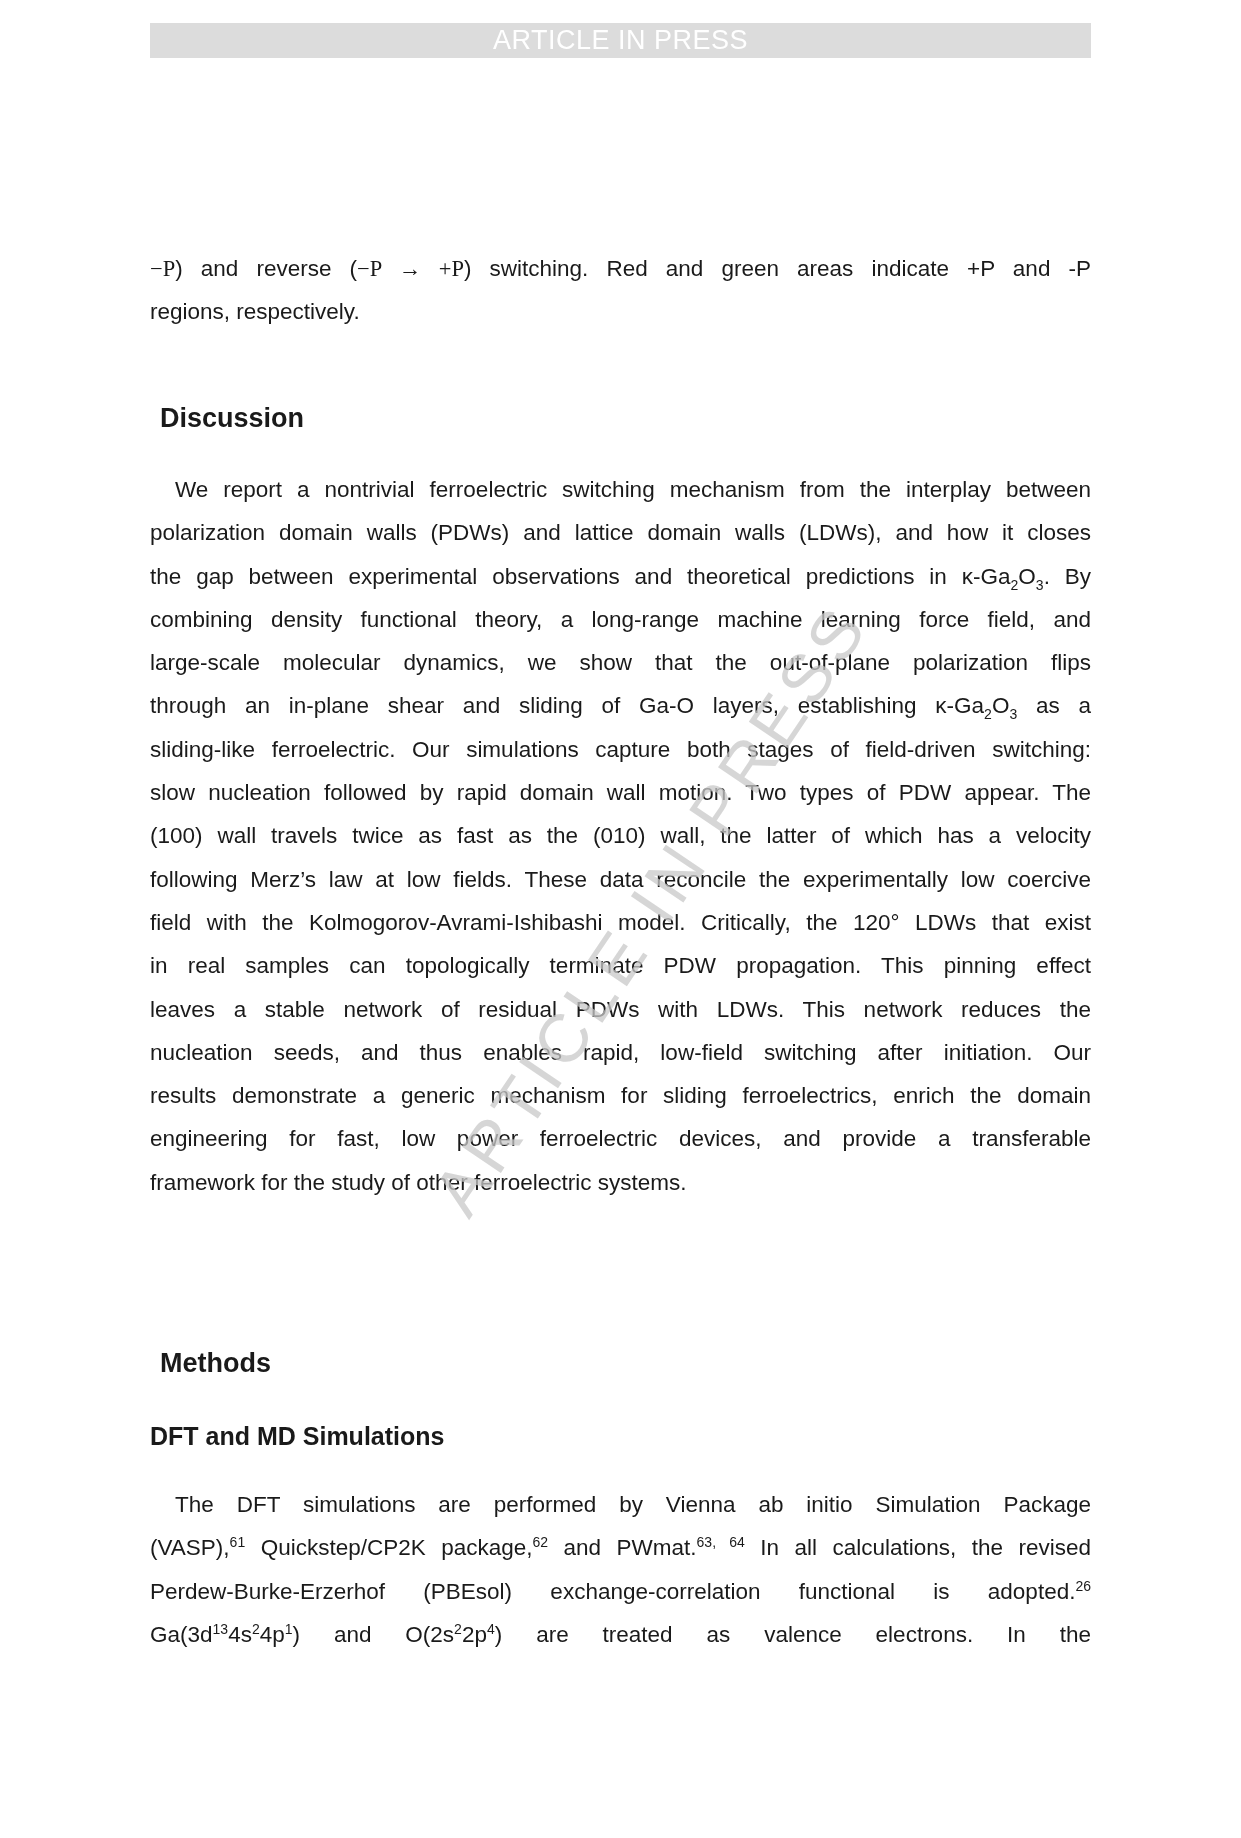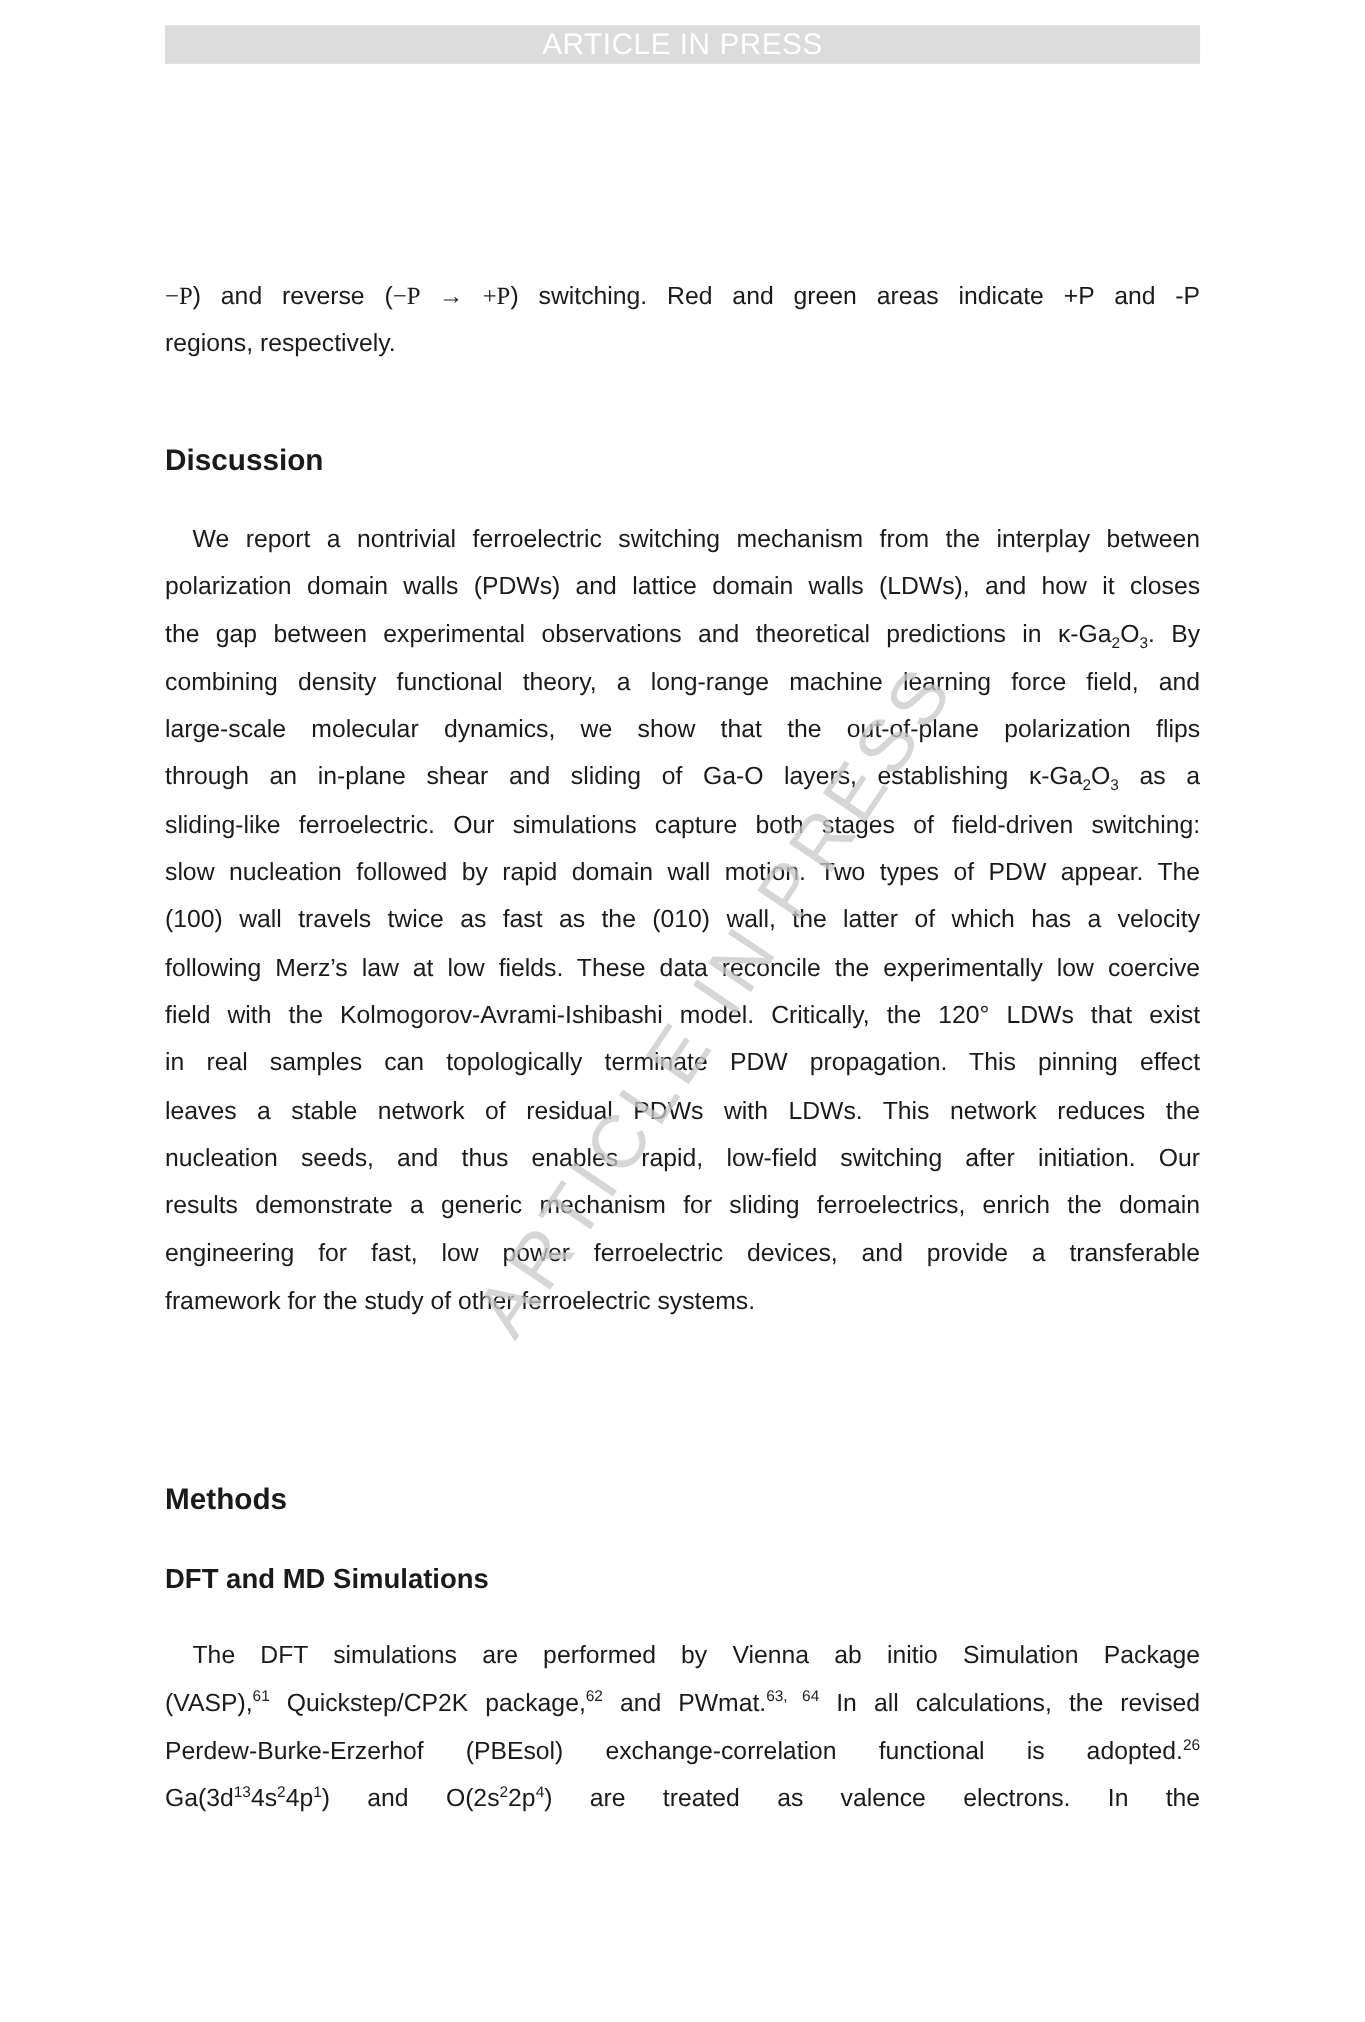--- a/index.html
+++ b/index.html
@@ -17,21 +17,21 @@
   .block {
     position: absolute; left: 150px; width: 941px;
     font-size: 22.5px; line-height: 43.3px; text-align: justify;
     text-align-last: auto;
   }
   .just-line { display: block; text-align: justify; text-align-last: justify; white-space: nowrap; }
   .just-line.last { text-align-last: left; }
   .indent { padding-left: 25px; }
   .serif { font-family: "Liberation Serif", "DejaVu Serif", serif; }
   h2 {
-    position: absolute; left: 150px; margin: 0;
+    position: absolute; left: 160px; margin: 0;
     font-size: 27px; font-weight: bold; line-height: 32px; color: #1a1a1a;
   }
   h3 {
     position: absolute; left: 150px; margin: 0;
     font-size: 25px; font-weight: bold; line-height: 28px; color: #1a1a1a;
   }
   sub, sup { font-size: 14px; line-height: 0; }
   .watermark {
     position: absolute; left: 270px; top: 870px; width: 760px;
     font-size: 68px; color: rgba(200,200,200,0.75);

